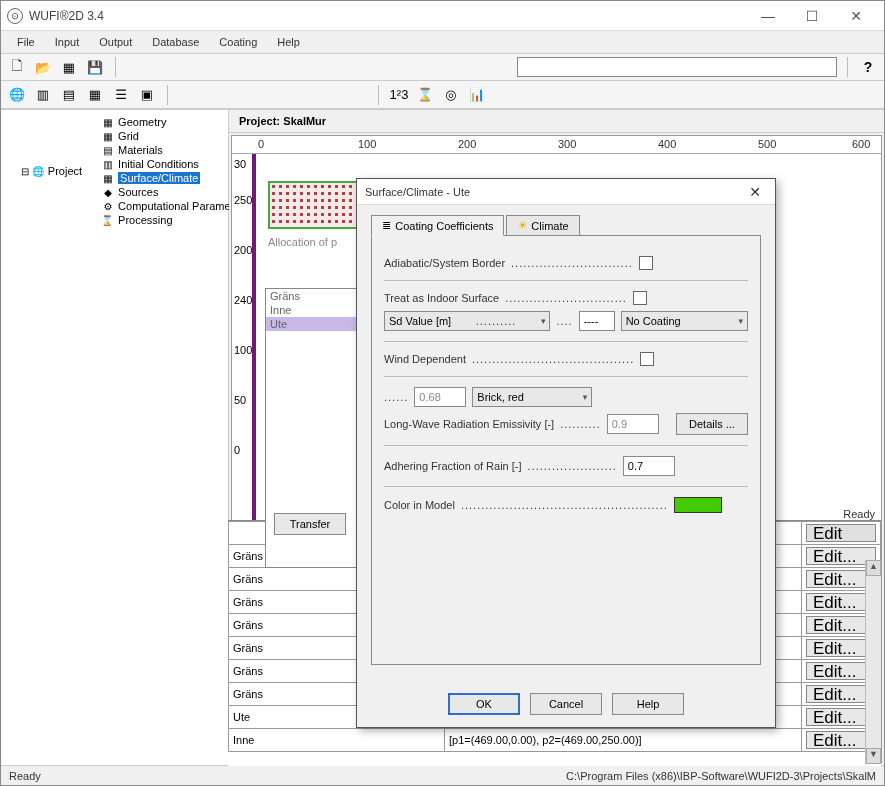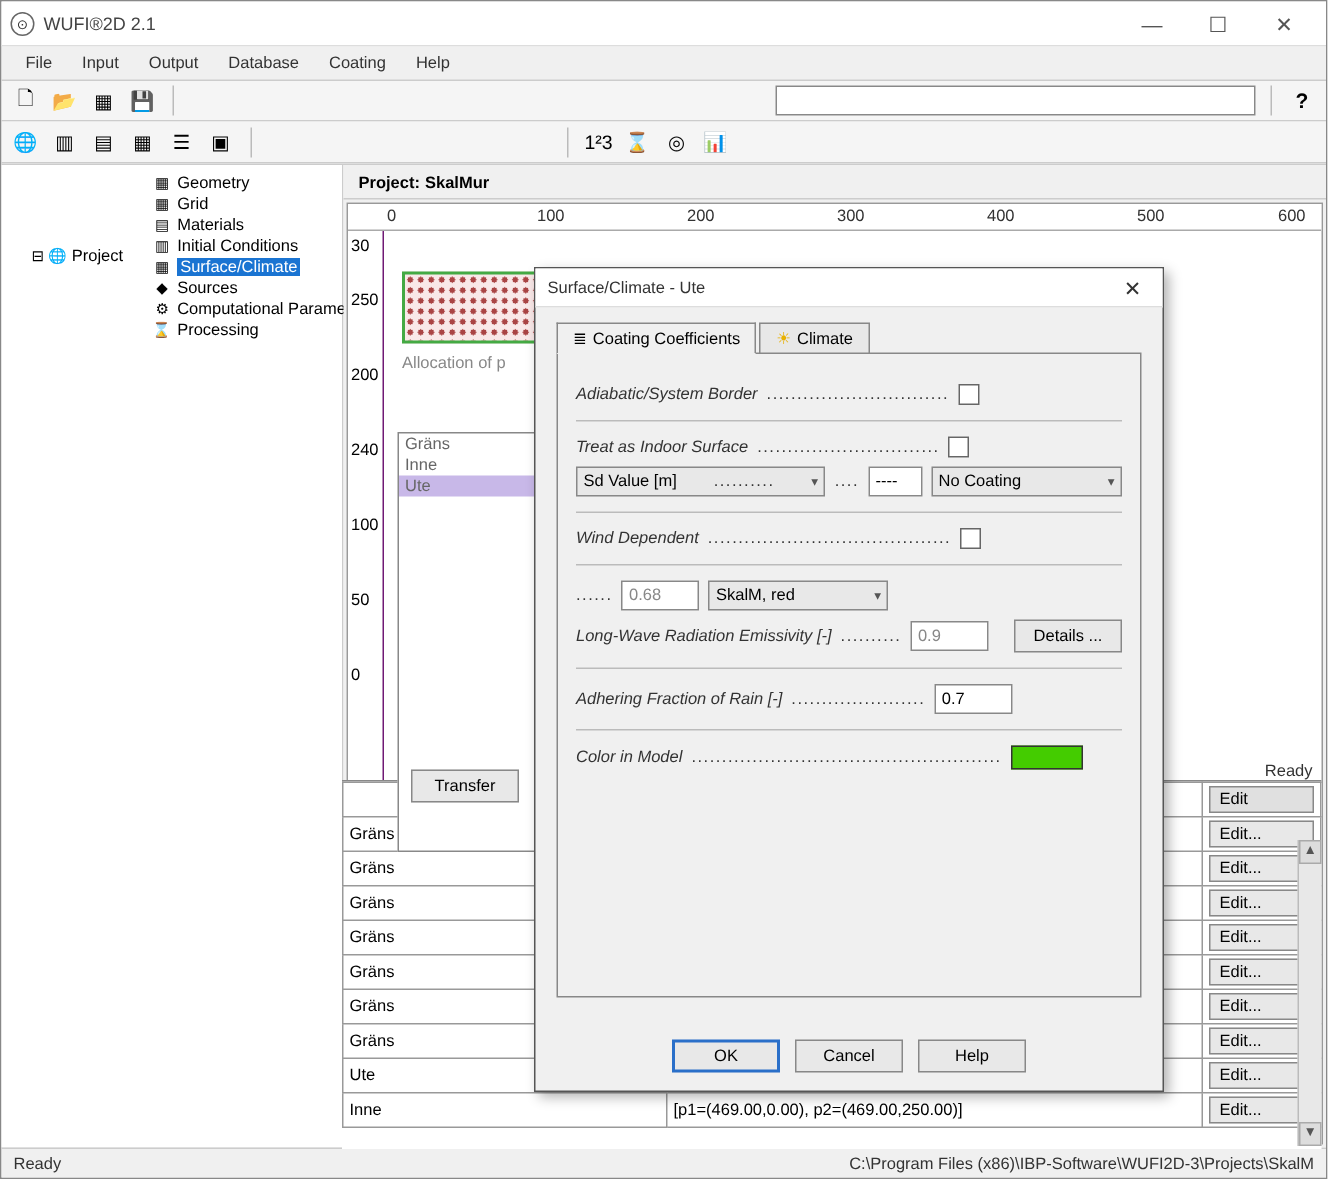--- a/index.html
+++ b/index.html
@@ -27,55 +27,55 @@
 .tree li { padding: 1px 0; white-space: nowrap; display:flex; align-items:center; gap:3px; }
 .tree li.sel span.lbl { background: #1a74d2; color: #fff; padding: 0 2px; }
 .ticon { width: 14px; height: 12px; display:inline-flex; align-items:center; justify-content:center; font-size:10px; }
 
 .main { flex: 1; display:flex; flex-direction:column; background:#f0f0f0; position:relative; }
 .projhdr { padding: 4px 10px; font-size: 12px; background:#f0f0f0; border-bottom:1px solid #ccc;}
 .projhdr b { font-weight:bold; }
 .canvas { flex:1; background:#fff; margin:2px; border:1px solid #999; position:relative; overflow:hidden; }
 .ruler-h { height: 18px; background:#fff; border-bottom:1px solid #aaa; position:relative; font-size:9px; color:#333;}
 .ruler-h .tick { position:absolute; top:2px; }
-.ruler-v { position:absolute; left:0; top:18px; bottom:0; width:24px; background:#fff; border-right:1px solid #701a75; font-size:9px; }
+.ruler-v { position:absolute; left:0; top:18px; bottom:0; width:24px; background:#fff; border-right:4px solid #701a75; font-size:9px; }
 .ruler-v .tick { position:absolute; left:2px; }
 .drawing { position:absolute; left:26px; top:20px; right:0; bottom:0; }
 .redbox { position:absolute; left:10px; top:25px; width:100px; height:48px; border:2px solid #4a4; background: radial-gradient(#a44 2px, transparent 2px); background-size: 7px 7px; background-color:#f9e8e8; }
 .alloc { position:absolute; left:10px; top:80px; color:#888; font-size:11px; }
 
 .listbox { position:absolute; left:265px; top:288px; width:96px; height:280px; background:#fff; border:1px solid #888; z-index:3;}
 .listbox .li { padding:1px 4px; color:#666; }
 .listbox .li.sel { background:#c8b8e8; }
 
 .unassign { position:absolute; left:274px; top:513px; z-index:3; }
 
 .bottom-tables { position:absolute; left:228px; right:4px; bottom:20px; height:246px; background:#fff; border-top:1px solid #888; z-index:1; }
 .btable { width:100%; border-collapse:collapse; }
 .btable td { border:1px solid #999; padding:2px 4px; height:22px; background:#fff;}
 .btable td.ebtn { width:78px; text-align:center; }
-.editbtn { display:inline-block; width:70px; height:18px; border:1px solid #888; background:#e8e8e8; text-align:left; padding:0 6px; font-size:11px; line-height:17px; cursor:default;}
+.editbtn { display:inline-block; width:70px; height:18px; border:1px solid #888; background:#e8e8e8; text-align:left; padding:0 6px; font-size:17px; line-height:17px; cursor:default;}
 .editbtn.hd { background:#e0e0e0; }
 
 .ready { position:absolute; right:10px; bottom:266px; color:#333; font-size:11px; z-index:1;}
 
 .statusbar { height: 20px; background: #f0f0f0; border-top: 1px solid #ccc; display:flex; align-items:center; padding:0 8px; font-size:11px; color:#333;}
 .statusbar .r { margin-left:auto; }
 
 
 .dialog { position:absolute; left:356px; top:178px; width:420px; height:550px; background:#f0f0f0; border:1px solid #555; box-shadow:3px 3px 8px rgba(0,0,0,0.3); z-index:10; display:flex; flex-direction:column;}
 .dtitle { height:26px; display:flex; align-items:center; padding:0 8px; font-size:12px; color:#333; background:#fff; border-bottom:1px solid #ddd;}
 .dtitle .x { margin-left:auto; width:24px; text-align:center; font-size:14px; cursor:default;}
 .dbody { flex:1; padding:10px 14px; }
 .tabs { display:flex; gap:2px; margin-bottom:-1px; }
 .tab { padding:3px 10px; border:1px solid #888; background:#e8e8e8; display:flex; align-items:center; gap:4px; cursor:default;}
 .tab.active { background:#f0f0f0; border-bottom:1px solid #f0f0f0; font-weight:normal;}
 .tabpage { border:1px solid #888; padding:14px 12px; height:430px; }
 .frow { display:flex; align-items:center; margin:6px 0; gap:6px; }
-.flabel { color:#333;font-style:italic; }
+.flabel { color:#333; }
 .dots { flex:0 0 auto; color:#333; letter-spacing:1px; overflow:hidden; }
 .fcheck { width:14px; height:14px; border:1px solid #666; background:#fff; }
 .fcombo { height:20px; border:1px solid #888; background:#e8e8e8; padding:0 4px; display:flex; align-items:center; justify-content:space-between;}
 .fcombo .ar { font-size:9px; color:#555; }
 .finput { height:20px; border:1px solid #888; background:#fff; padding:0 4px; width:52px; }
 .finput.dis { color:#888; background:#fff; }
 .hr { border:none; border-top:1px solid #bbb; margin:10px 0; }
 .dbtn { width:72px; height:22px; border:1px solid #888; background:#e8e8e8; cursor:default; }
 .dbtn.primary { border:2px solid #2a6fc9; }
 .dfooter { display:flex; gap:10px; justify-content:center; padding:8px 0 12px 0;align-items:flex-end;}
@@ -84,21 +84,21 @@
 .scrollhint .up,.scrollhint .dn{ height:16px; text-align:center; font-size:9px; color:#555; background:#ddd; border:1px solid #aaa;}
 .scrollhint .dn{ position:absolute; bottom:0; left:0; right:0;}
 </style>
 </head>
 <body>
 
 <div class="window">
 
   <div class="titlebar">
     <div class="icon">⊙</div>
-    <div class="title">WUFI®2D 2.1</div>
+    <div class="title">WUFI®2D 3.4</div>
     <div class="winbtn">—</div>
     <div class="winbtn">☐</div>
     <div class="winbtn">✕</div>
   </div>
 
   <div class="menubar">
     <div class="mitem">File</div>
     <div class="mitem">Input</div>
     <div class="mitem">Output</div>
     <div class="mitem">Database</div>
@@ -332,21 +332,21 @@
       <div class="frow">
         <span class="flabel">Wind Dependent</span>
         <span class="dots">........................................</span>
         <span class="fcheck"></span>
       </div>
       <hr class="hr">
       <div class="frow">
         <span class="dots">......</span>
         <input class="finput dis" value="0.68" style="">
         <div class="fcombo" style="width:120px">
-            <span>SkalM, red</span>
+            <span>Brick, red</span>
             <span class="ar">▾</span>
           </div>
       </div>
       <div class="frow">
         <span class="flabel">Long-Wave Radiation Emissivity [-]</span>
         <span class="dots">..........</span>
         <input class="finput dis" value="0.9" style="">
         <div style="flex:1"></div>
         <button class="dbtn">Details ...</button>
       </div>

